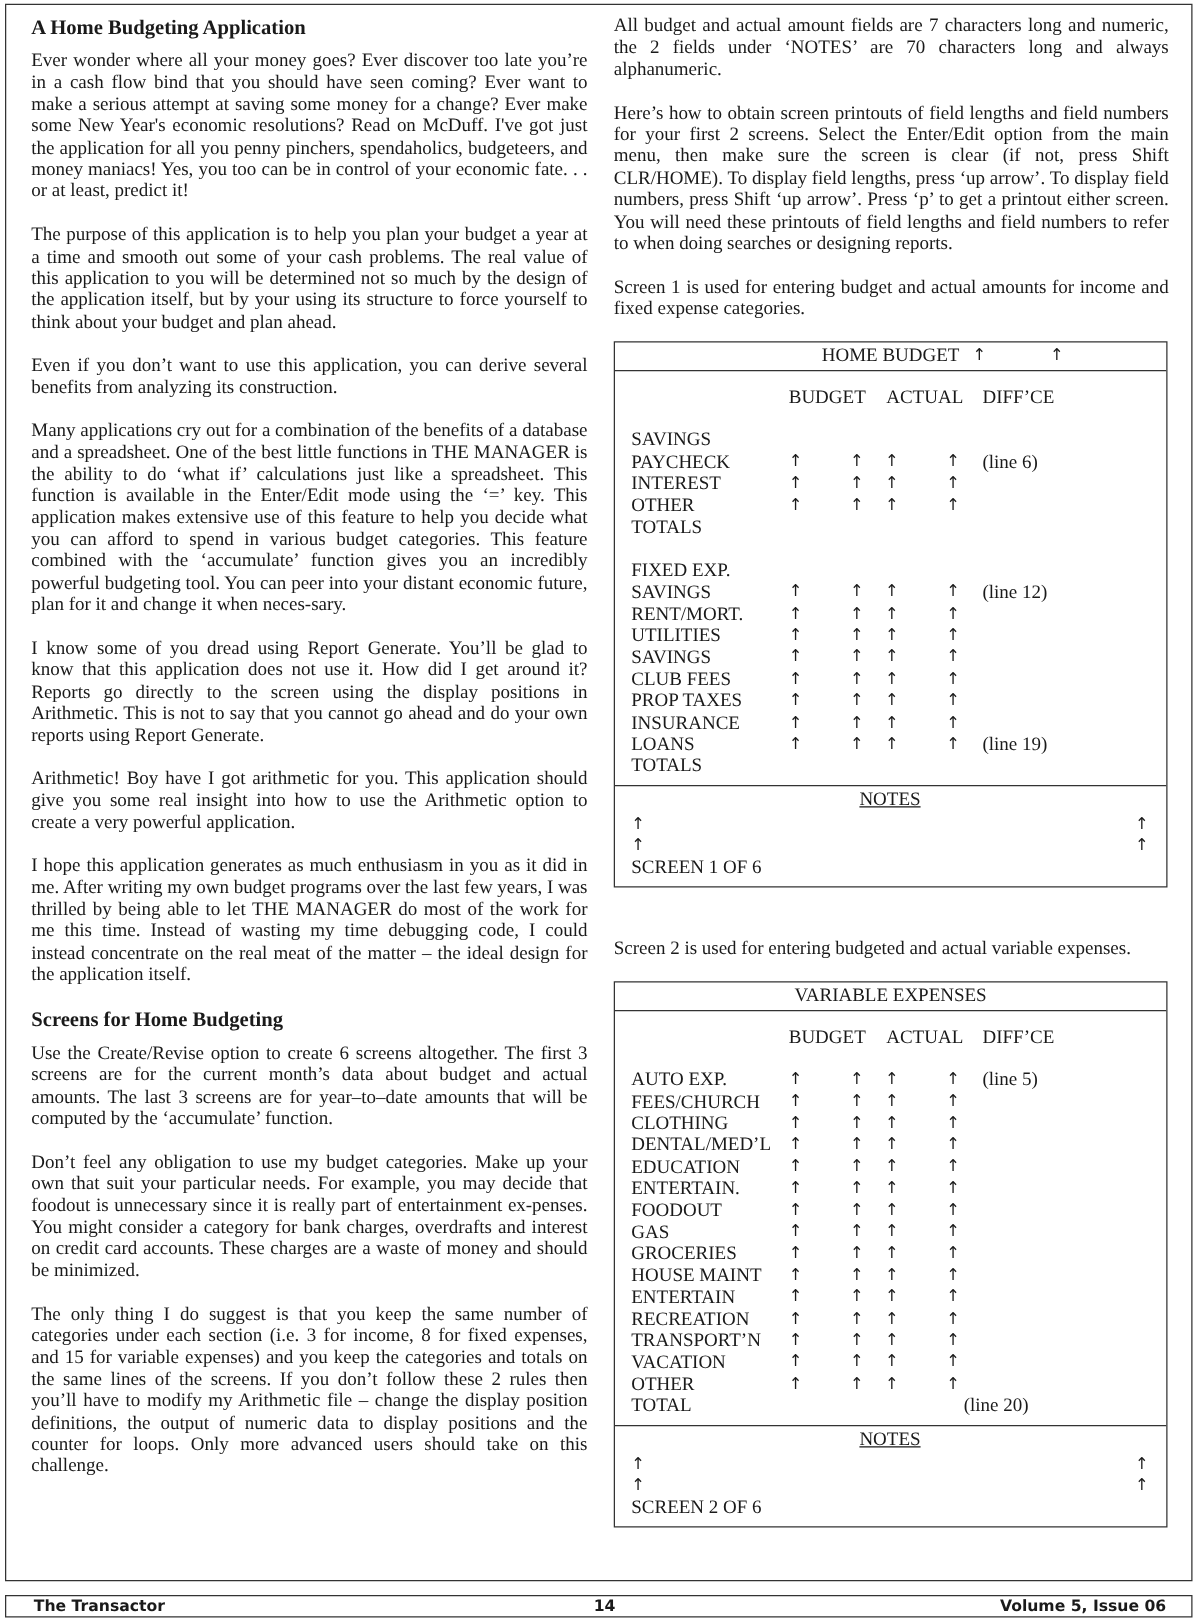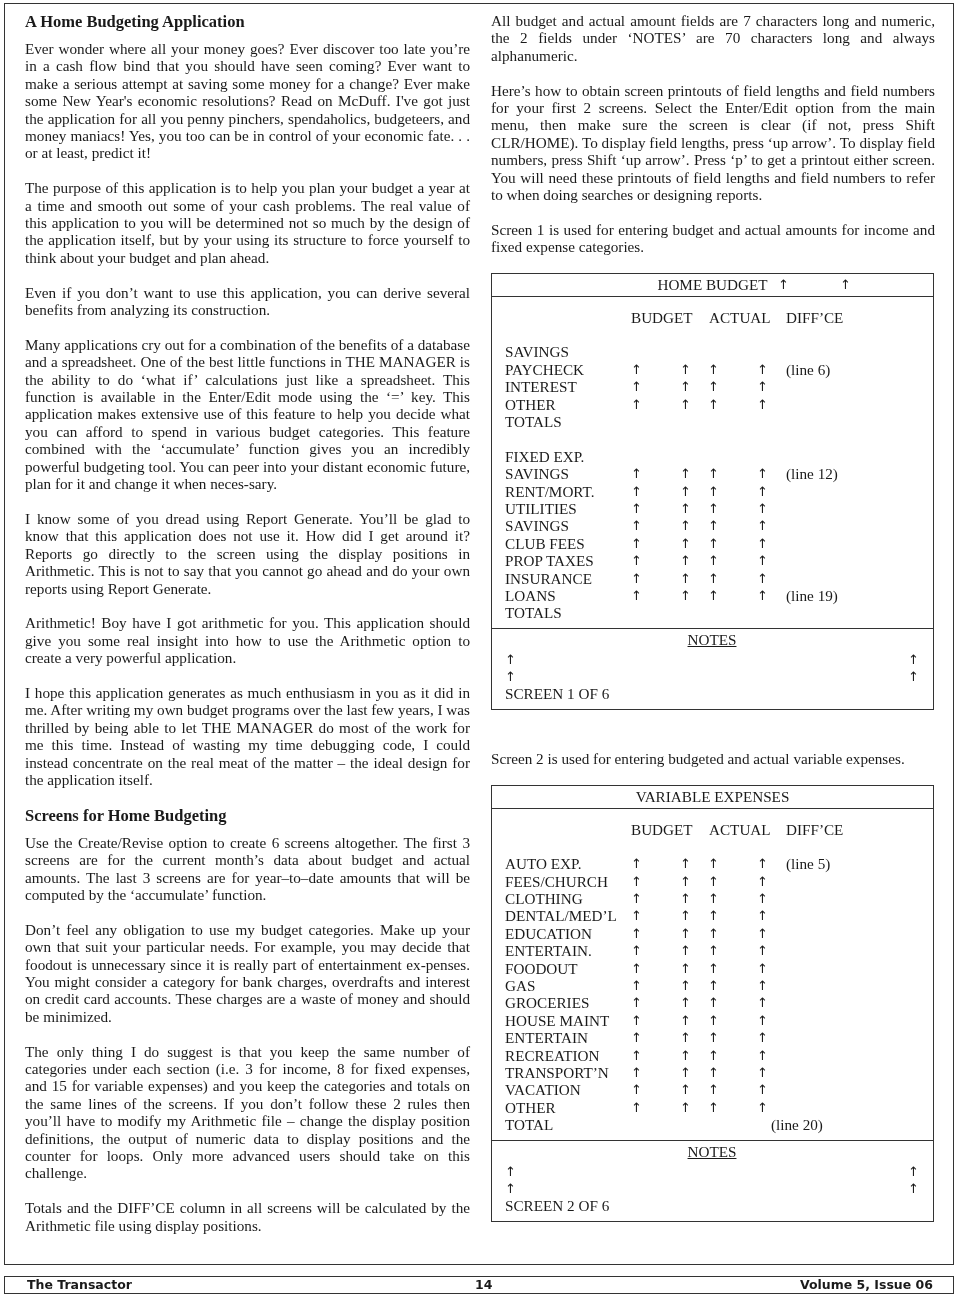--- a/index.html
+++ b/index.html
@@ -50,21 +50,20 @@
       <p>Many applications cry out for a combination of the benefits of a database and a spreadsheet. One of the best little functions in THE MANAGER is the ability to do ‘what if’ calculations just like a spreadsheet. This function is available in the Enter/Edit mode using the ‘=’ key. This application makes extensive use of this feature to help you decide what you can afford to spend in various budget categories. This feature combined with the ‘accumulate’ function gives you an incredibly powerful budgeting tool. You can peer into your distant economic future, plan for it and change it when neces-sary.</p>
       <p>I know some of you dread using Report Generate. You’ll be glad to know that this application does not use it. How did I get around it? Reports go directly to the screen using the display positions in Arithmetic. This is not to say that you cannot go ahead and do your own reports using Report Generate.</p>
       <p>Arithmetic! Boy have I got arithmetic for you. This application should give you some real insight into how to use the Arithmetic option to create a very powerful application.</p>
       <p>I hope this application generates as much enthusiasm in you as it did in me. After writing my own budget programs over the last few years, I was thrilled by being able to let THE MANAGER do most of the work for me this time. Instead of wasting my time debugging code, I could instead concentrate on the real meat of the matter – the ideal design for the application itself.</p>
     </div>
   <h2 class="sub">Screens for Home Budgeting</h2>
   <div id="left-paras2">
       <p>Use the Create/Revise option to create 6 screens altogether. The first 3 screens are for the current month’s data about budget and actual amounts. The last 3 screens are for year–to–date amounts that will be computed by the ‘accumulate’ function.</p>
       <p>Don’t feel any obligation to use my budget categories. Make up your own that suit your particular needs. For example, you may decide that foodout is unnecessary since it is really part of entertainment ex-penses. You might consider a category for bank charges, overdrafts and interest on credit card accounts. These charges are a waste of money and should be minimized.</p>
       <p>The only thing I do suggest is that you keep the same number of categories under each section (i.e. 3 for income, 8 for fixed expenses, and 15 for variable expenses) and you keep the categories and totals on the same lines of the screens. If you don’t follow these 2 rules then you’ll have to modify my Arithmetic file – change the display position definitions, the output of numeric data to display positions and the counter for loops. Only more advanced users should take on this challenge.</p>
-      <p>Totals and the DIFF’CE column in all screens will be calculated by the Arithmetic file using display positions.</p>
     </div>
 </div>
 
 <div class="col col-right">
   <div id="right-paras">
       <p>All budget and actual amount fields are 7 characters long and numeric, the 2 fields under ‘NOTES’ are 70 characters long and always alphanumeric.</p>
       <p>Here’s how to obtain screen printouts of field lengths and field numbers for your first 2 screens. Select the Enter/Edit option from the main menu, then make sure the screen is clear (if not, press Shift CLR/HOME). To display field lengths, press ‘up arrow’. To display field numbers, press Shift ‘up arrow’. Press ‘p’ to get a printout either screen. You will need these printouts of field lengths and field numbers to refer to when doing searches or designing reports.</p>
       <p>Screen 1 is used for entering budget and actual amounts for income and fixed expense categories.</p>
     </div>
 

